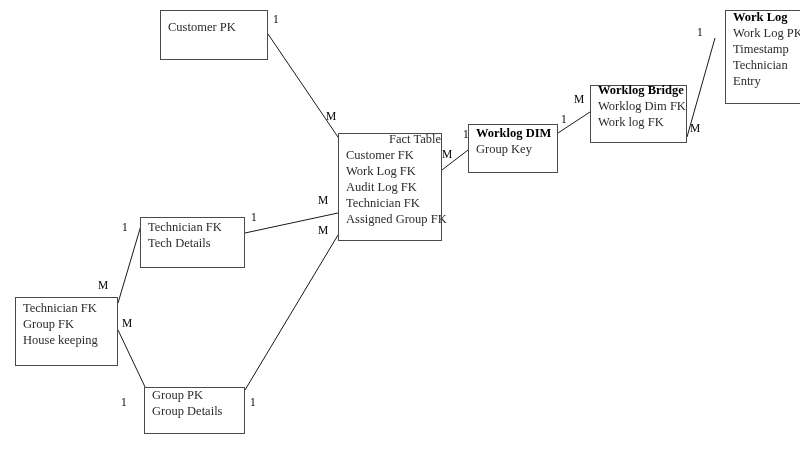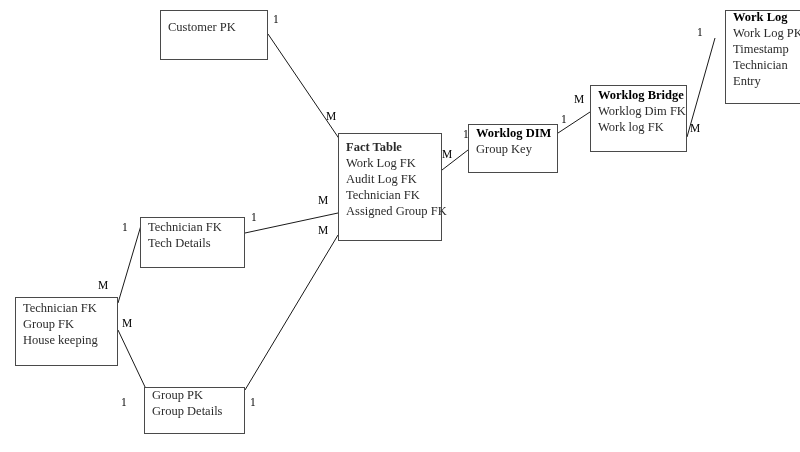--- a/index.html
+++ b/index.html
@@ -67,31 +67,32 @@
       <line x1="118" y1="303" x2="142" y2="222" stroke="#1a1a1a" stroke-width="1"></line>
       <line x1="118" y1="330" x2="146" y2="389" stroke="#1a1a1a" stroke-width="1"></line>
       <line x1="245" y1="390" x2="338" y2="235" stroke="#1a1a1a" stroke-width="1"></line>
     </svg>
 
   <div id="entity-layer">
       <div class="entity-box" style="left: 160px; top: 10px; width: 108px; height: 50px;">
         <div class="entity-title" style="font-weight: normal; color: rgb(43, 43, 43);">Customer PK</div>
       </div>
       <div class="entity-box" style="left: 338px; top: 133px; width: 104px; height: 108px;">
-        <div class="entity-title" style="font-weight: bold; color: rgb(43, 43, 43);">Fact Table</div>
+        <div class="entity-title" style="font-weight: normal; color: rgb(43, 43, 43); text-align: right;">Fact Table</div>
+        <div class="entity-attr">Customer FK</div>
         <div class="entity-attr">Work Log FK</div>
         <div class="entity-attr">Audit Log FK</div>
         <div class="entity-attr">Technician FK</div>
         <div class="entity-attr">Assigned Group FK</div>
       </div>
       <div class="entity-box" style="left: 468px; top: 124px; width: 90px; height: 49px;">
         <div class="entity-title">Worklog DIM</div>
         <div class="entity-attr">Group Key</div>
       </div>
-      <div class="entity-box" style="left: 590px; top: 85px; width: 97px; height: 67px;">
+      <div class="entity-box" style="left: 590px; top: 85px; width: 97px; height: 58px;">
         <div class="entity-title">Worklog Bridge</div>
         <div class="entity-attr">Worklog Dim FK</div>
         <div class="entity-attr">Work log FK</div>
       </div>
       <div class="entity-box" style="left: 713px; top: 10px; width: 80px; height: 94px; margin-left: 12px;">
         <div class="entity-title">Work Log</div>
         <div class="entity-attr">Work Log PK</div>
         <div class="entity-attr">Timestamp</div>
         <div class="entity-attr">Technician</div>
         <div class="entity-attr">Entry</div>

